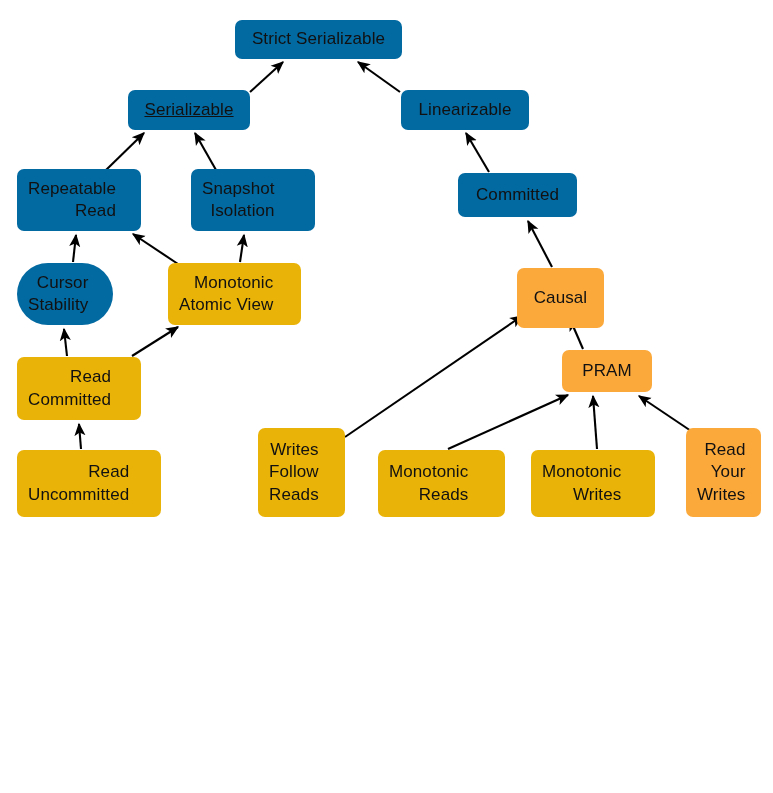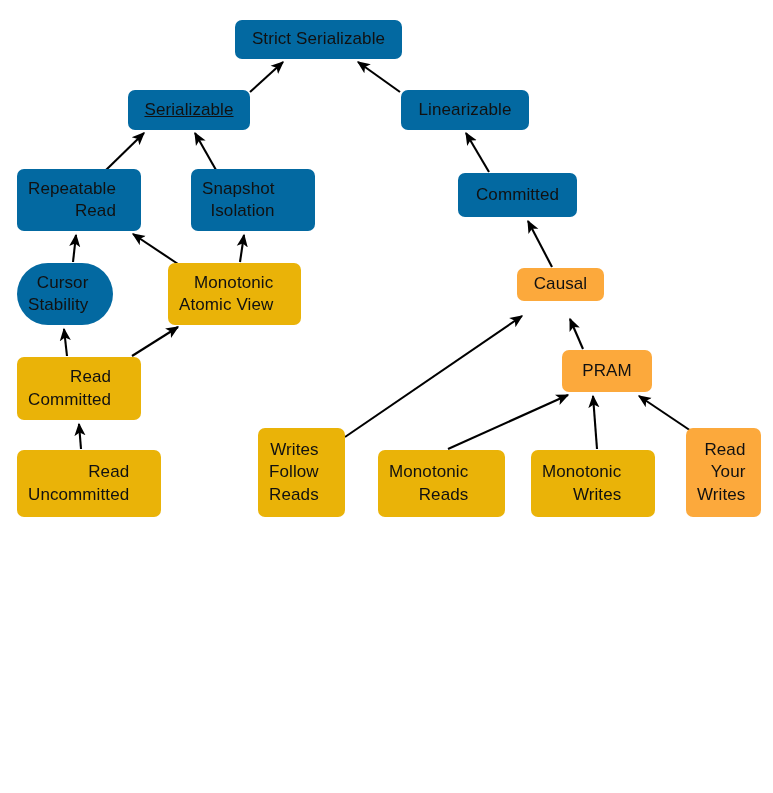--- a/index.html
+++ b/index.html
@@ -113,21 +113,21 @@
         <div class="node kind-unavailable center" style="left: 374px; top: 90px; width: 128px; height: 40px; margin-left: 27px;">Linearizable</div>
         <div class="node kind-unavailable left" style="left: 17px; top: 169px; width: 124px; height: 62px;">Repeatable
 Read</div>
         <div class="node kind-unavailable left" style="left: 191px; top: 169px; width: 124px; height: 62px;">Snapshot
 Isolation</div>
         <div class="node kind-unavailable center" style="left: 458px; top: 173px; width: 119px; height: 44px;">Committed</div>
         <div class="node kind-unavailable left" style="left: 17px; top: 263px; width: 96px; height: 62px; border-radius: 31px;">Cursor
 Stability</div>
         <div class="node kind-total left" style="left: 168px; top: 263px; width: 133px; height: 62px;">Monotonic
 Atomic View</div>
-        <div class="node kind-sticky center" style="left: 517px; top: 268px; width: 87px; height: 33px;">Causal</div>
+        <div class="node kind-sticky center" style="left: 517px; top: 268px; width: 87px; height: 60px;">Causal</div>
         <div class="node kind-total left" style="left: 17px; top: 357px; width: 124px; height: 63px;">Read
 Committed</div>
         <div class="node kind-sticky center" style="left: 562px; top: 350px; width: 90px; height: 42px;">PRAM</div>
         <div class="node kind-total left" style="left: 17px; top: 450px; width: 144px; height: 67px;">Read
 Uncommitted</div>
         <div class="node kind-total left" style="left: 258px; top: 428px; width: 87px; height: 89px;">Writes
 Follow
 Reads</div>
         <div class="node kind-total left" style="left: 378px; top: 450px; width: 127px; height: 67px;">Monotonic
 Reads</div>

